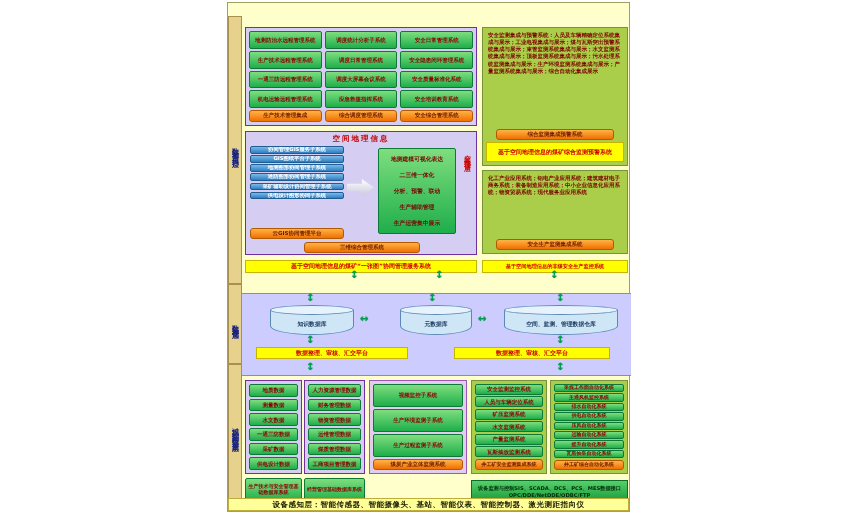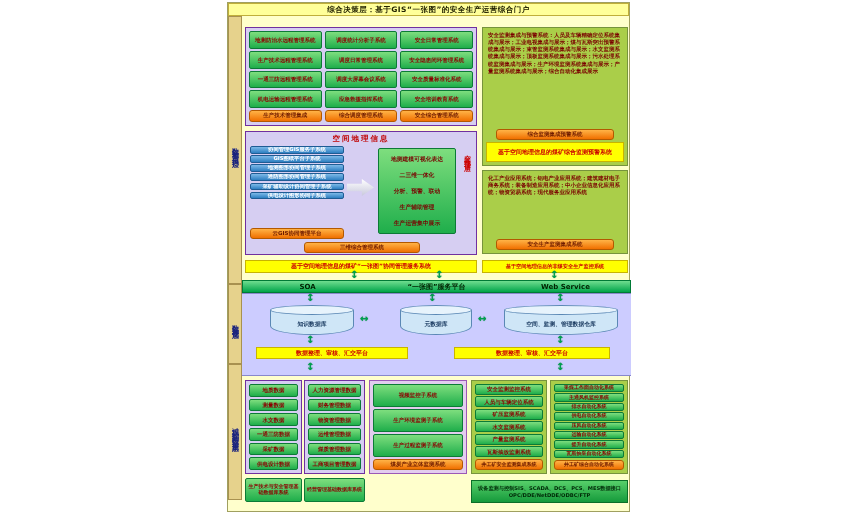--- a/index.html
+++ b/index.html
@@ -96,21 +96,20 @@
          line-height:1.25;display:flex;flex-direction:column;align-items:center;
          justify-content:center;text-align:center;overflow:hidden;}
 
   .fbox{font-size:5px;line-height:1.15;}
 </style>
 </head>
 <body>
 
 <div class="diagram">
 
-  <div class="banner banner-top">综合决策层：基于GIS“一张图”的安全生产运营综合门户</div>
 
   <div class="label-col">
     <div class="vlabel" style="height:268px">数据整合与执行层</div>
     <div class="vlabel" style="height:80px">数据存储层</div>
     <div class="vlabel" style="height:136px">过程控制与数据采集层</div>
   </div>
 
   <div class="content">
 
     <div class="lavpanel" style="left:3px;top:5px;width:232px;height:99px">
@@ -179,25 +178,20 @@
       <div class="obox" style="height:11px;width:85%;align-self:center;flex:none">安全生产监测集成系统</div>
     </div>
 
     <div class="ystrip" style="position:absolute;left:3px;top:238px;width:232px;height:13px">基于空间地理信息的煤矿“一张图”协同管理服务系统</div>
     <div class="ystrip" style="position:absolute;left:240px;top:238px;width:146px;height:13px;font-size:5.2px">基于空间地理信息的非煤安全生产监控系统</div>
 
     <span class="arrow" style="left:108px;top:248px">↕</span>
     <span class="arrow" style="left:193px;top:248px">↕</span>
     <span class="arrow" style="left:308px;top:248px">↕</span>
 
-    <div class="soa">
-      <span>SOA</span>
-      <span>“一张图”服务平台</span>
-      <span>Web Service</span>
-    </div>
 
     <div class="storage-bg"></div>
 
     <span class="arrow" style="left:64px;top:271px">↕</span>
     <span class="arrow" style="left:186px;top:271px">↕</span>
     <span class="arrow" style="left:314px;top:271px">↕</span>
 
     <div class="cylinder" style="left:28px;top:283px;width:84px;height:30px">
       <div class="cyl-body"></div>
       <div class="cyl-top"></div>
@@ -282,13 +276,14 @@
     <div class="gbox fbox" style="position:absolute;left:3px;top:456px;width:57px;height:24px">生产技术与安全管理基础数据库系统</div>
     <div class="gbox fbox" style="position:absolute;left:62px;top:456px;width:61px;height:24px">经营管理基础数据库系统</div>
 
     <div class="iface" style="left:229px;top:458px;width:157px;height:23px">
       <div>设备监测与控制SIS、SCADA、DCS、PCS、MES数据接口</div>
       <div>OPC/DDE/NetDDE/ODBC/FTP</div>
     </div>
 
   </div>
 
+  <div class="banner banner-bottom">设备感知层：智能传感器、智能摄像头、基站、智能仪表、智能控制器、激光测距指向仪</div>
 </div>
 
 </body></html>

